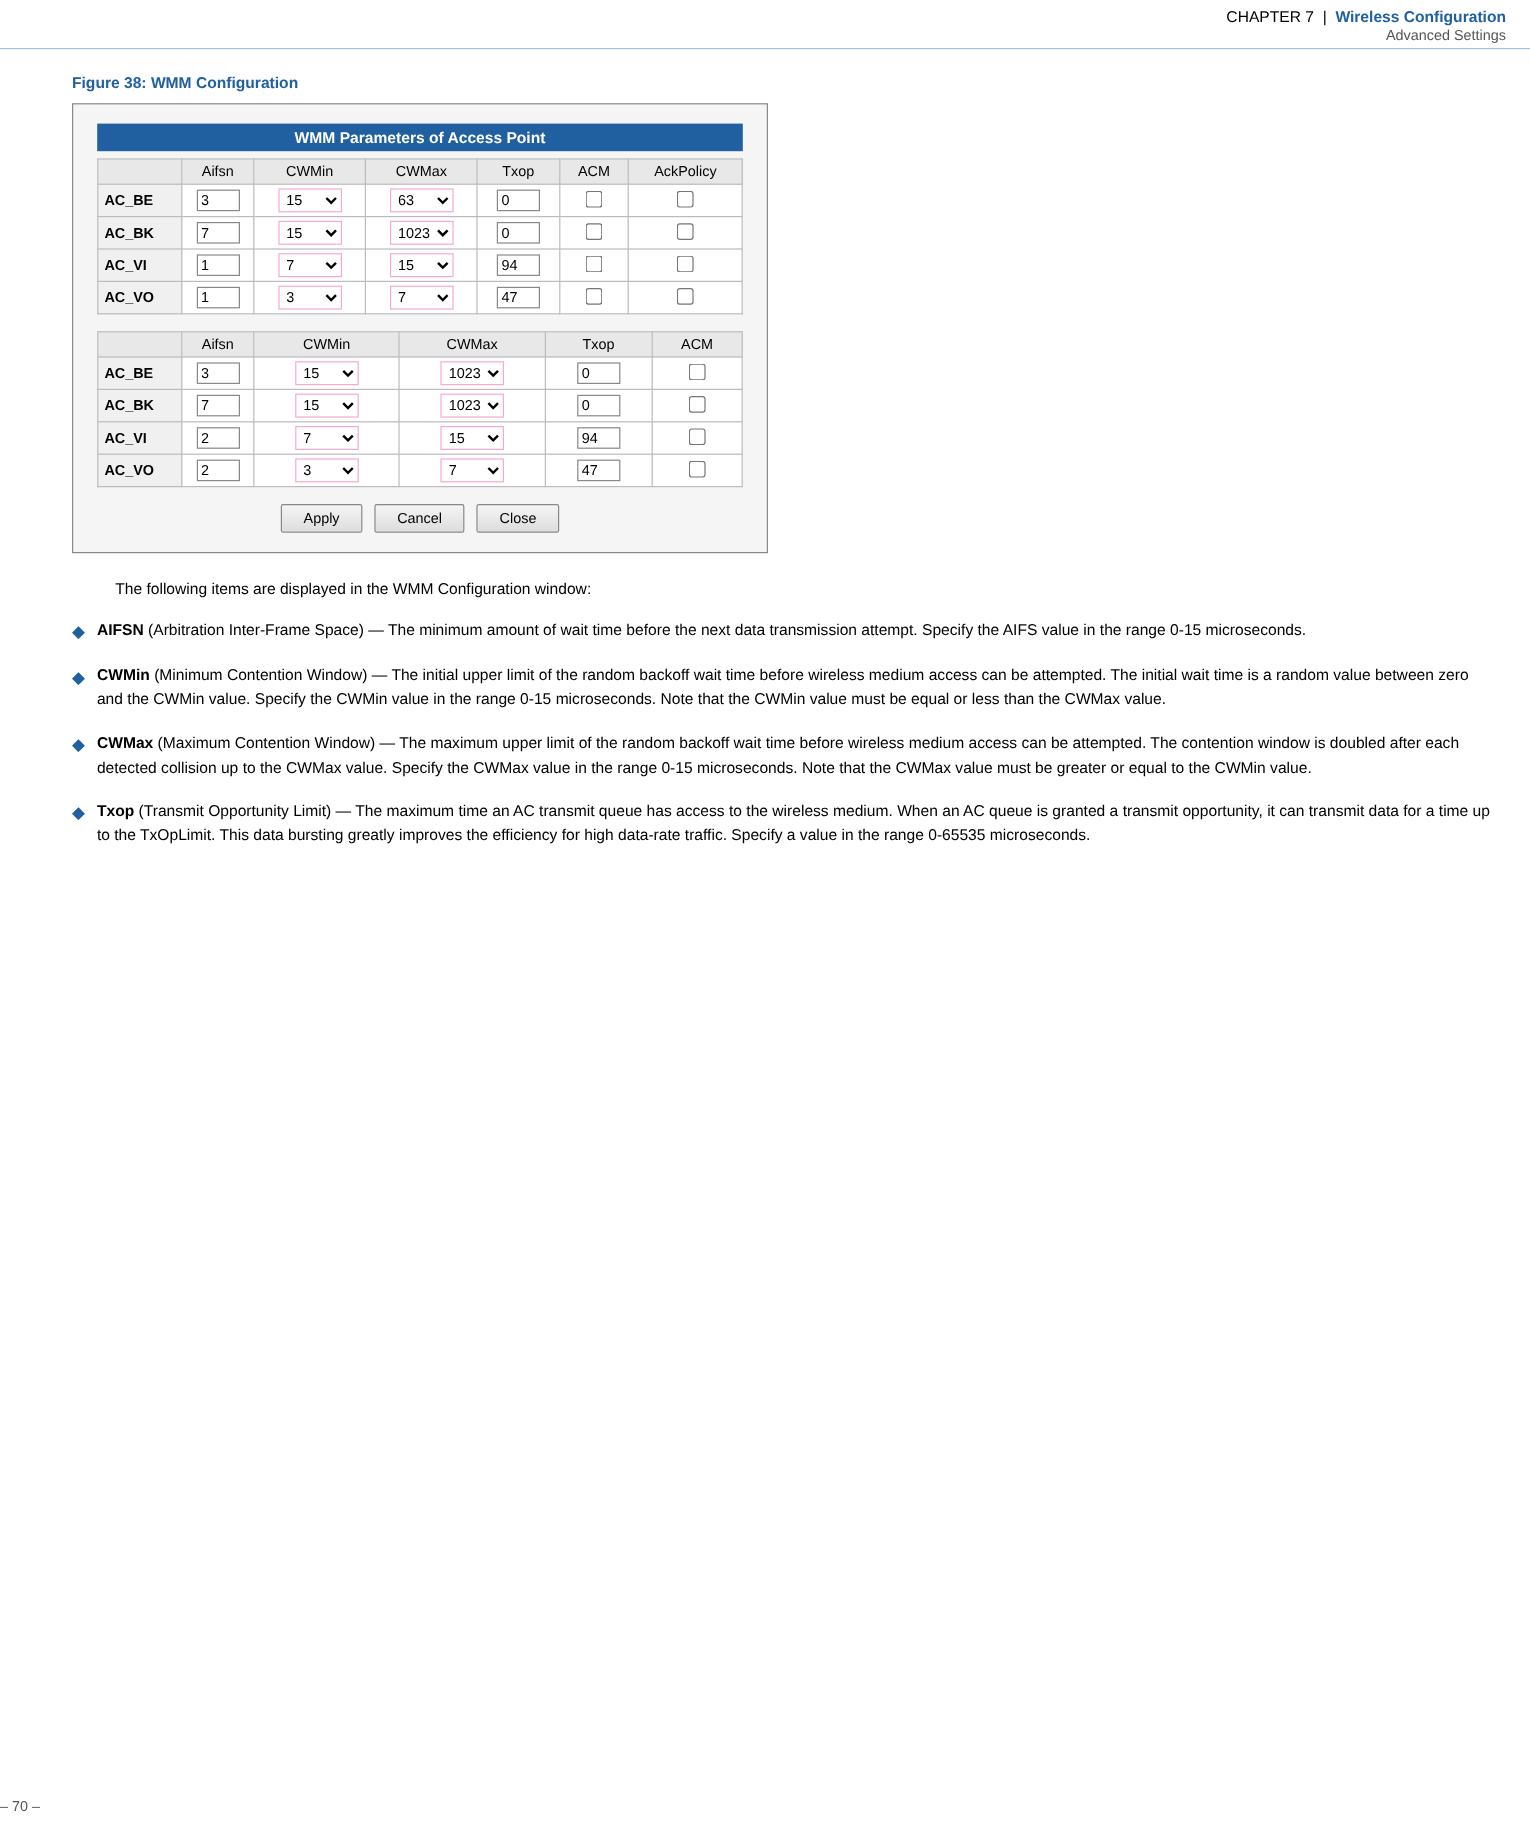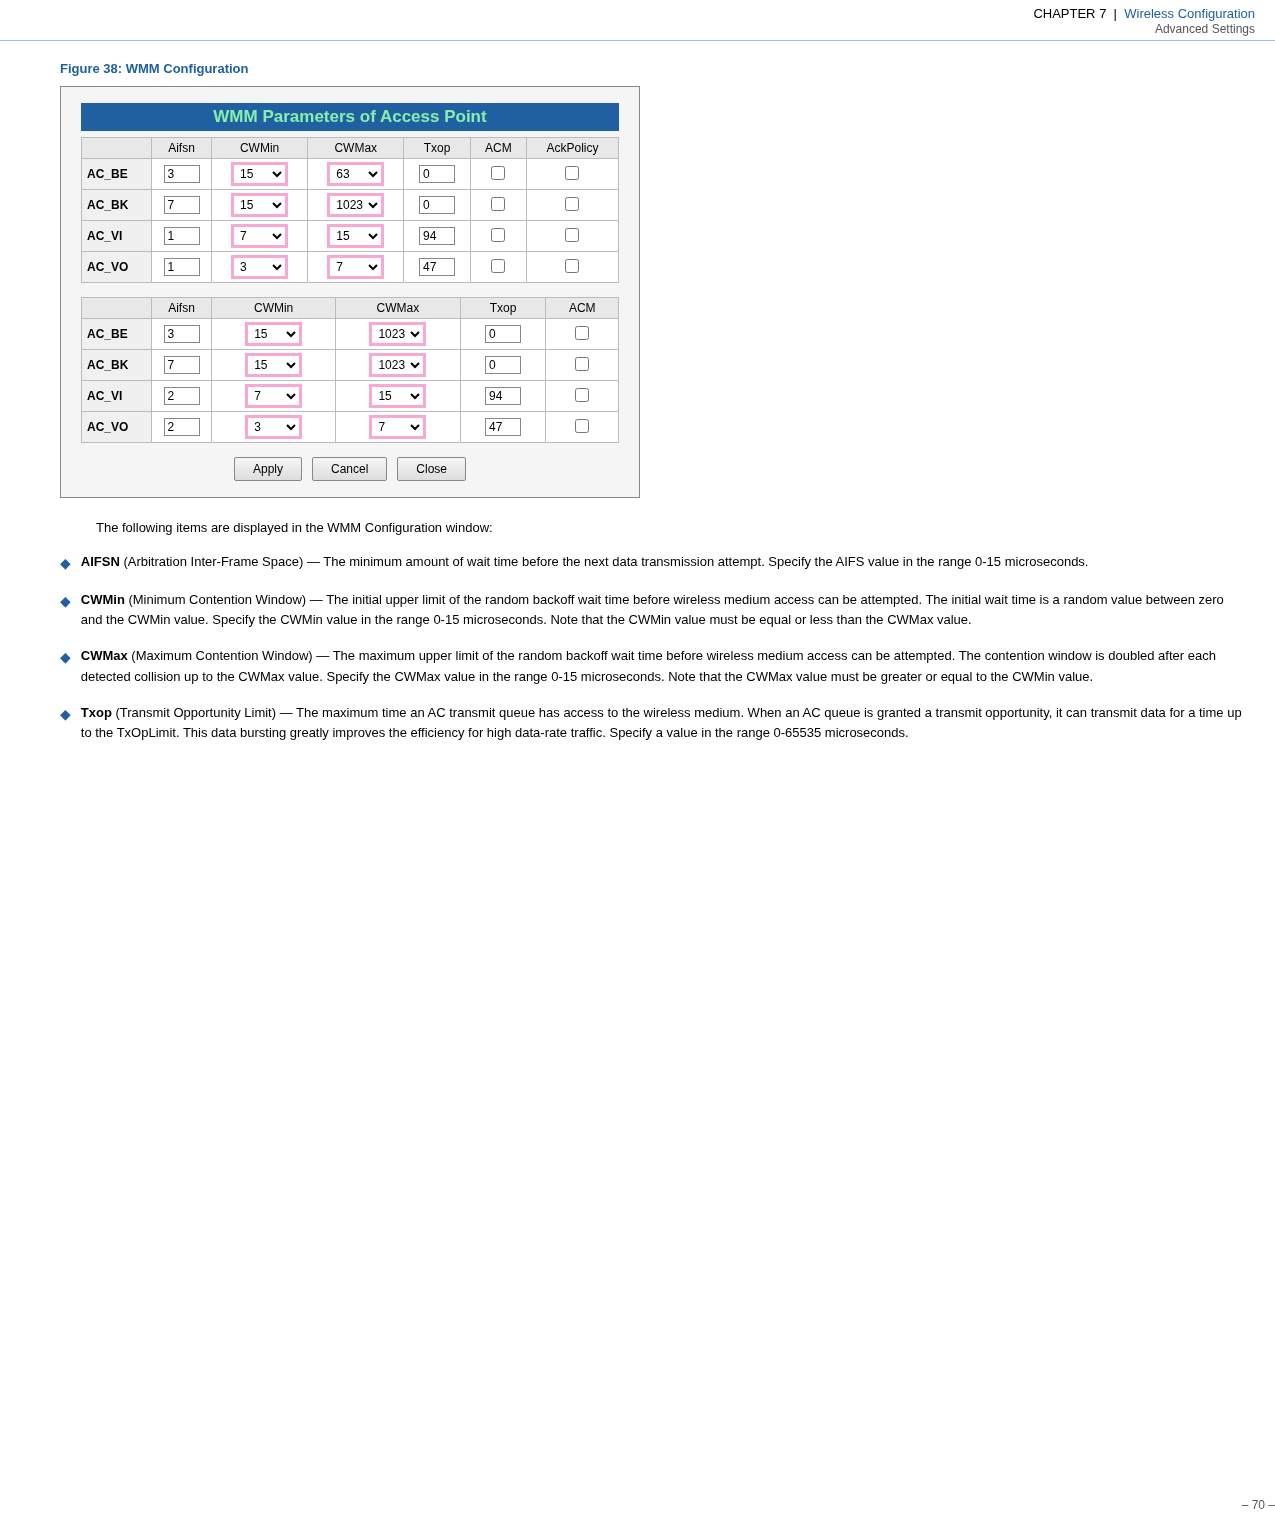--- a/index.html
+++ b/index.html
@@ -17,20 +17,21 @@
       border-bottom: 1px solid #a0c0e0;
       padding: 6px 20px 4px 20px;
       display: flex;
       justify-content: flex-end;
       align-items: baseline;
       background: #fff;
     }
     .header-main-title {
       font-size: 13px;
       color: #2060a0;
+      font-weight: bold;
     }
     .header-sub-title {
       font-size: 12px;
       color: #555;
     }
 
     
     .content {
       padding: 20px 32px 20px 60px;
     }
@@ -49,23 +50,23 @@
       background: #f5f5f5;
       padding: 16px 20px 16px 20px;
       display: inline-block;
       min-width: 580px;
       margin-bottom: 20px;
     }
 
     
     .section-header {
       background: #2060a0;
-      color: #86efac;
-      font-weight: bold;
-      font-size: 17px;
+      color: #ffffff;
+      font-weight: bold;
+      font-size: 13px;
       text-align: center;
       padding: 4px 8px;
       margin-bottom: 6px;
     }
 
     
     .wmm-table {
       width: 100%;
       border-collapse: collapse;
       margin-bottom: 14px;
@@ -91,21 +92,21 @@
       background: #f0f0f0;
       text-align: left;
       width: 70px;
     }
     .wmm-table td.aifsn-cell {
       width: 60px;
     }
     .wmm-table select {
       font-size: 12px;
       padding: 1px 2px;
-      border: 3px solid #f9a8d4;
+      border: 1px solid #f9a8d4;
       background: #fff;
     }
     .wmm-table input[type="text"] {
       font-size: 12px;
       width: 36px;
       padding: 1px 3px;
       border: 1px solid #888;
     }
     .wmm-table input[type="checkbox"] {
       width: 14px;
@@ -158,21 +159,21 @@
     .bullet-text {
       font-size: 13px;
       line-height: 1.55;
     }
     .bullet-text strong {
       font-weight: bold;
     }
 
     
     .page-footer {
-      text-align: right;
+      text-align: left;
       font-size: 12px;
       color: #555;
       padding: 10px 0 10px 0;
       position: absolute;
       bottom: 10px;
       width: 100%;
     }
 
     .header-right {
       text-align: right;

